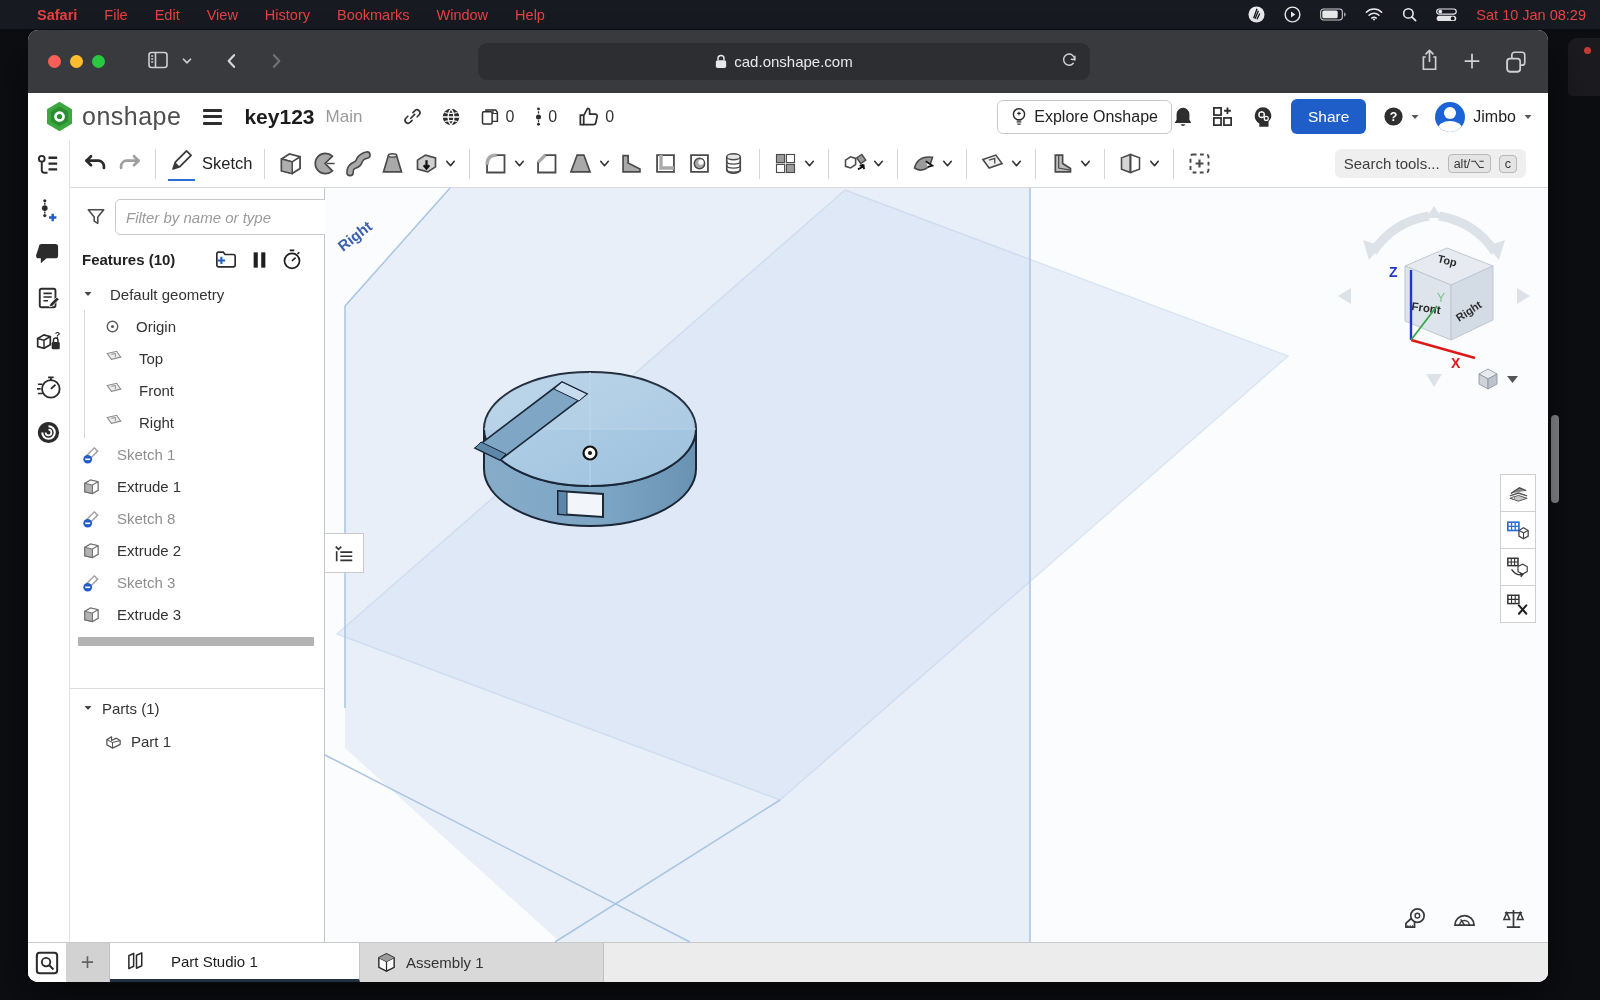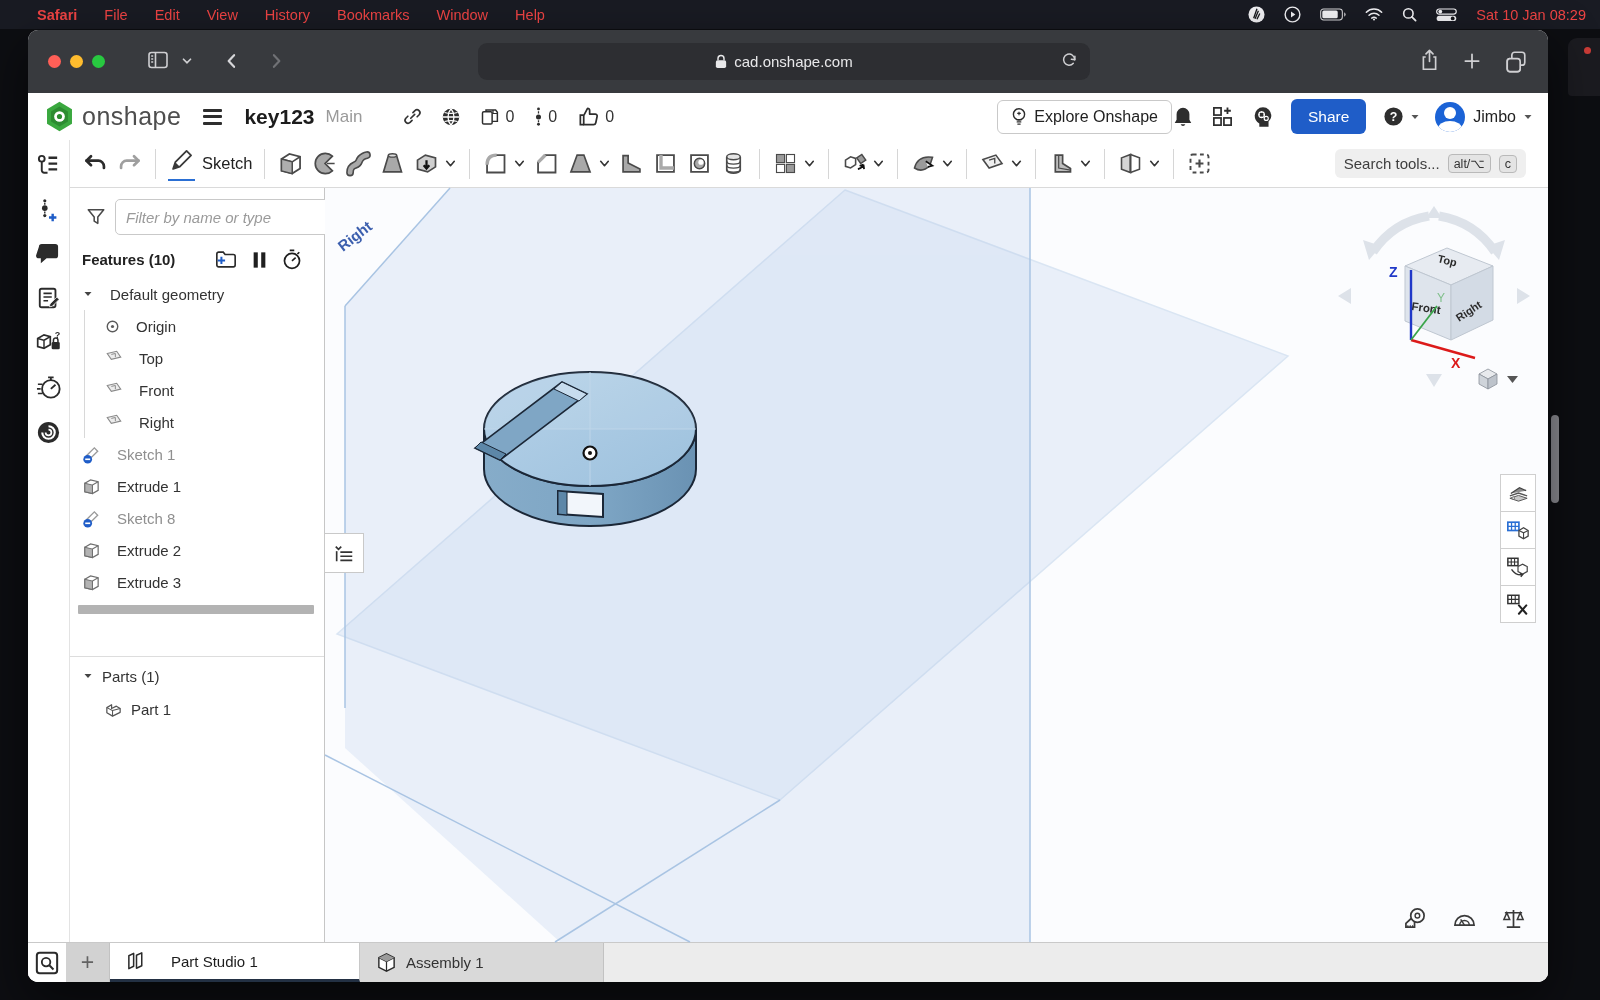--- a/index.html
+++ b/index.html
@@ -718,20 +718,28 @@
                   <circle cx="6" cy="15" r="4.6" fill="#1f5dc8"></circle>
                   <rect x="3.4" y="14.2" width="5.2" height="1.7" fill="#fff"></rect>
                 </svg>
               <span class="muted">Sketch 8</span>
             </div>
             <div class="trow">
               <svg width="19" height="19">
                   <use href="#sym-extrudeicon"></use>
                 </svg>
               <span>Extrude 2</span>
+            </div>
+            <div class="trow">
+              <svg width="19" height="19" viewBox="0 0 20 20">
+                  <path d="M3 16 L5 11 L13 3 L16.5 6.5 L8.5 14.5 Z" fill="#fff" stroke="#9a9a9a" stroke-width="1.4"></path>
+                  <circle cx="6" cy="15" r="4.6" fill="#1f5dc8"></circle>
+                  <rect x="3.4" y="14.2" width="5.2" height="1.7" fill="#fff"></rect>
+                </svg>
+              <span class="muted">Sketch 3</span>
             </div>
             <div class="trow">
               <svg width="19" height="19">
                   <use href="#sym-extrudeicon"></use>
                 </svg>
               <span>Extrude 3</span>
             </div>
 
             <div class="rollback"></div>
             <div class="panel-divider"></div>

